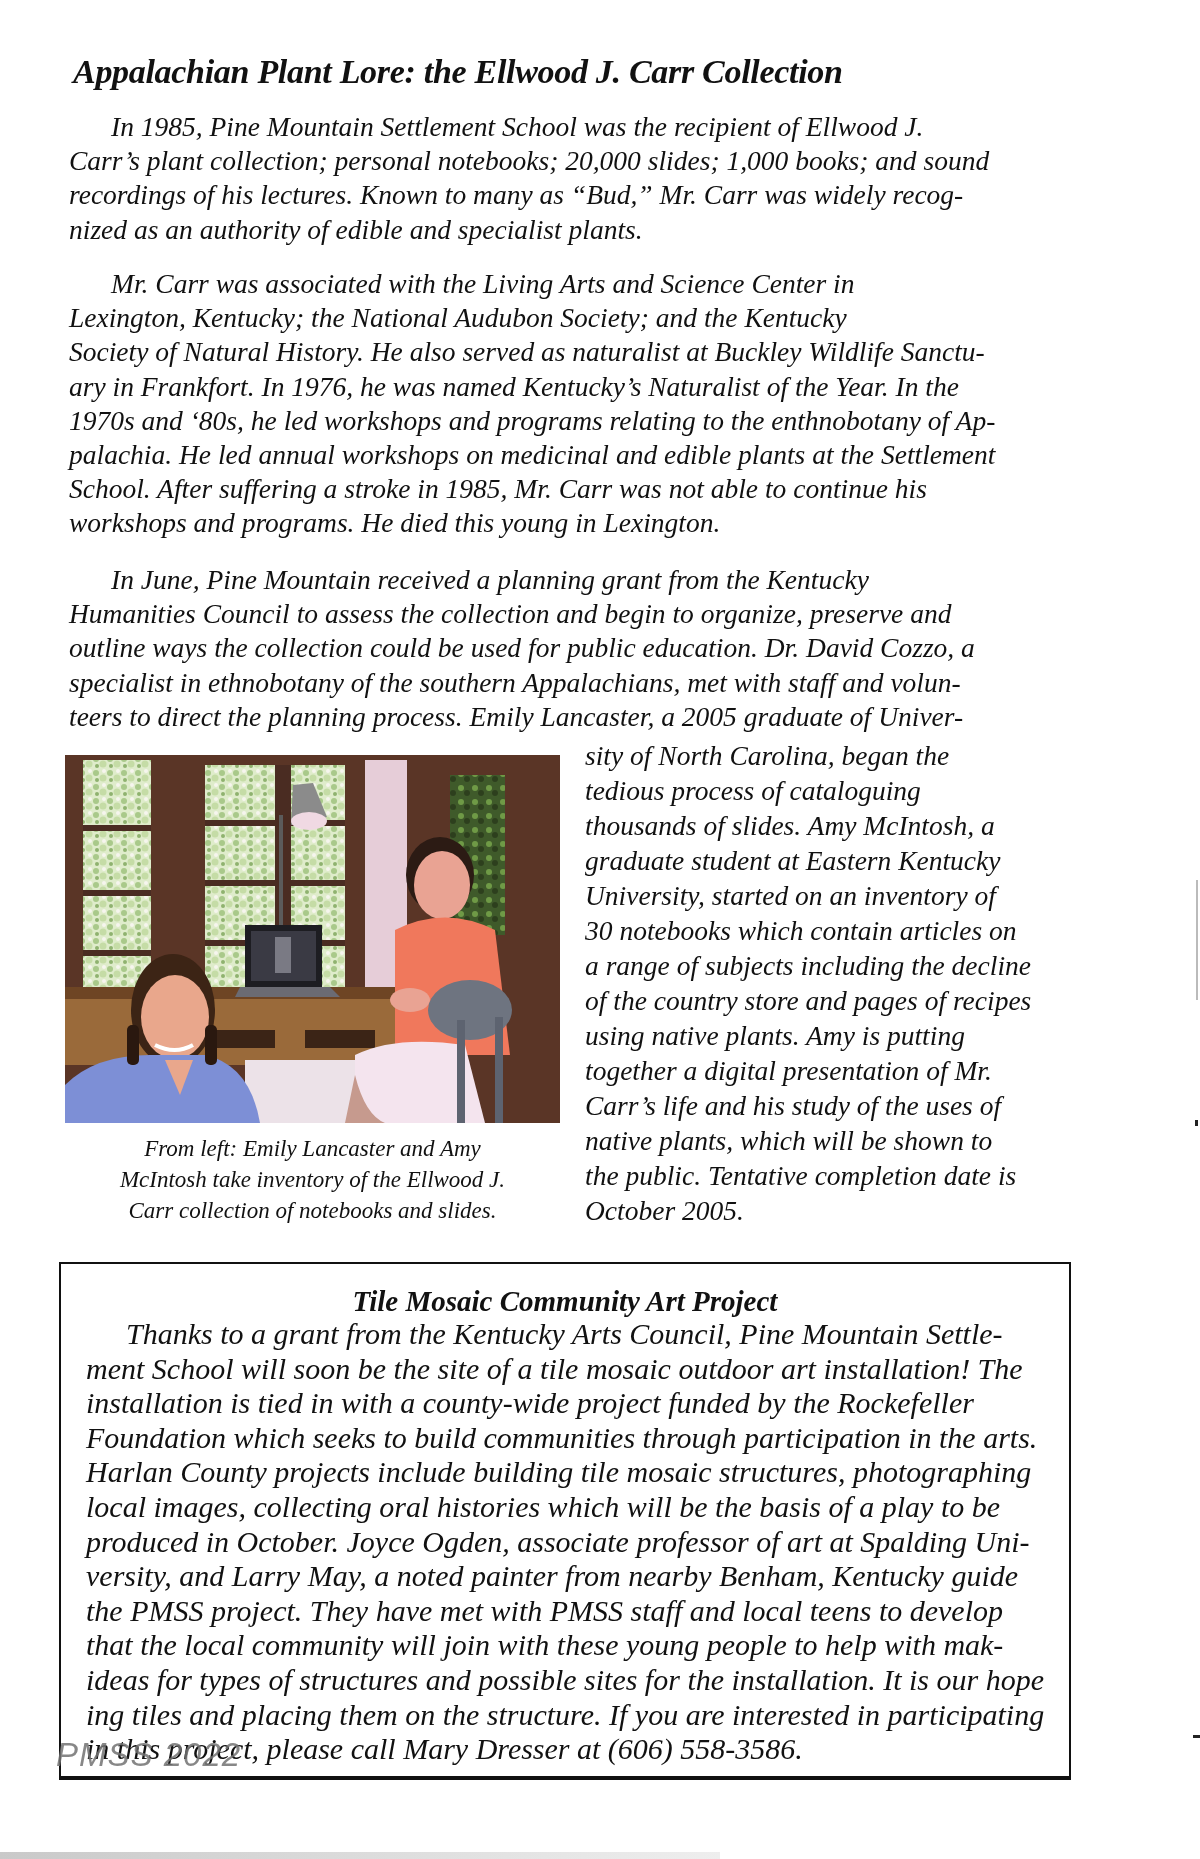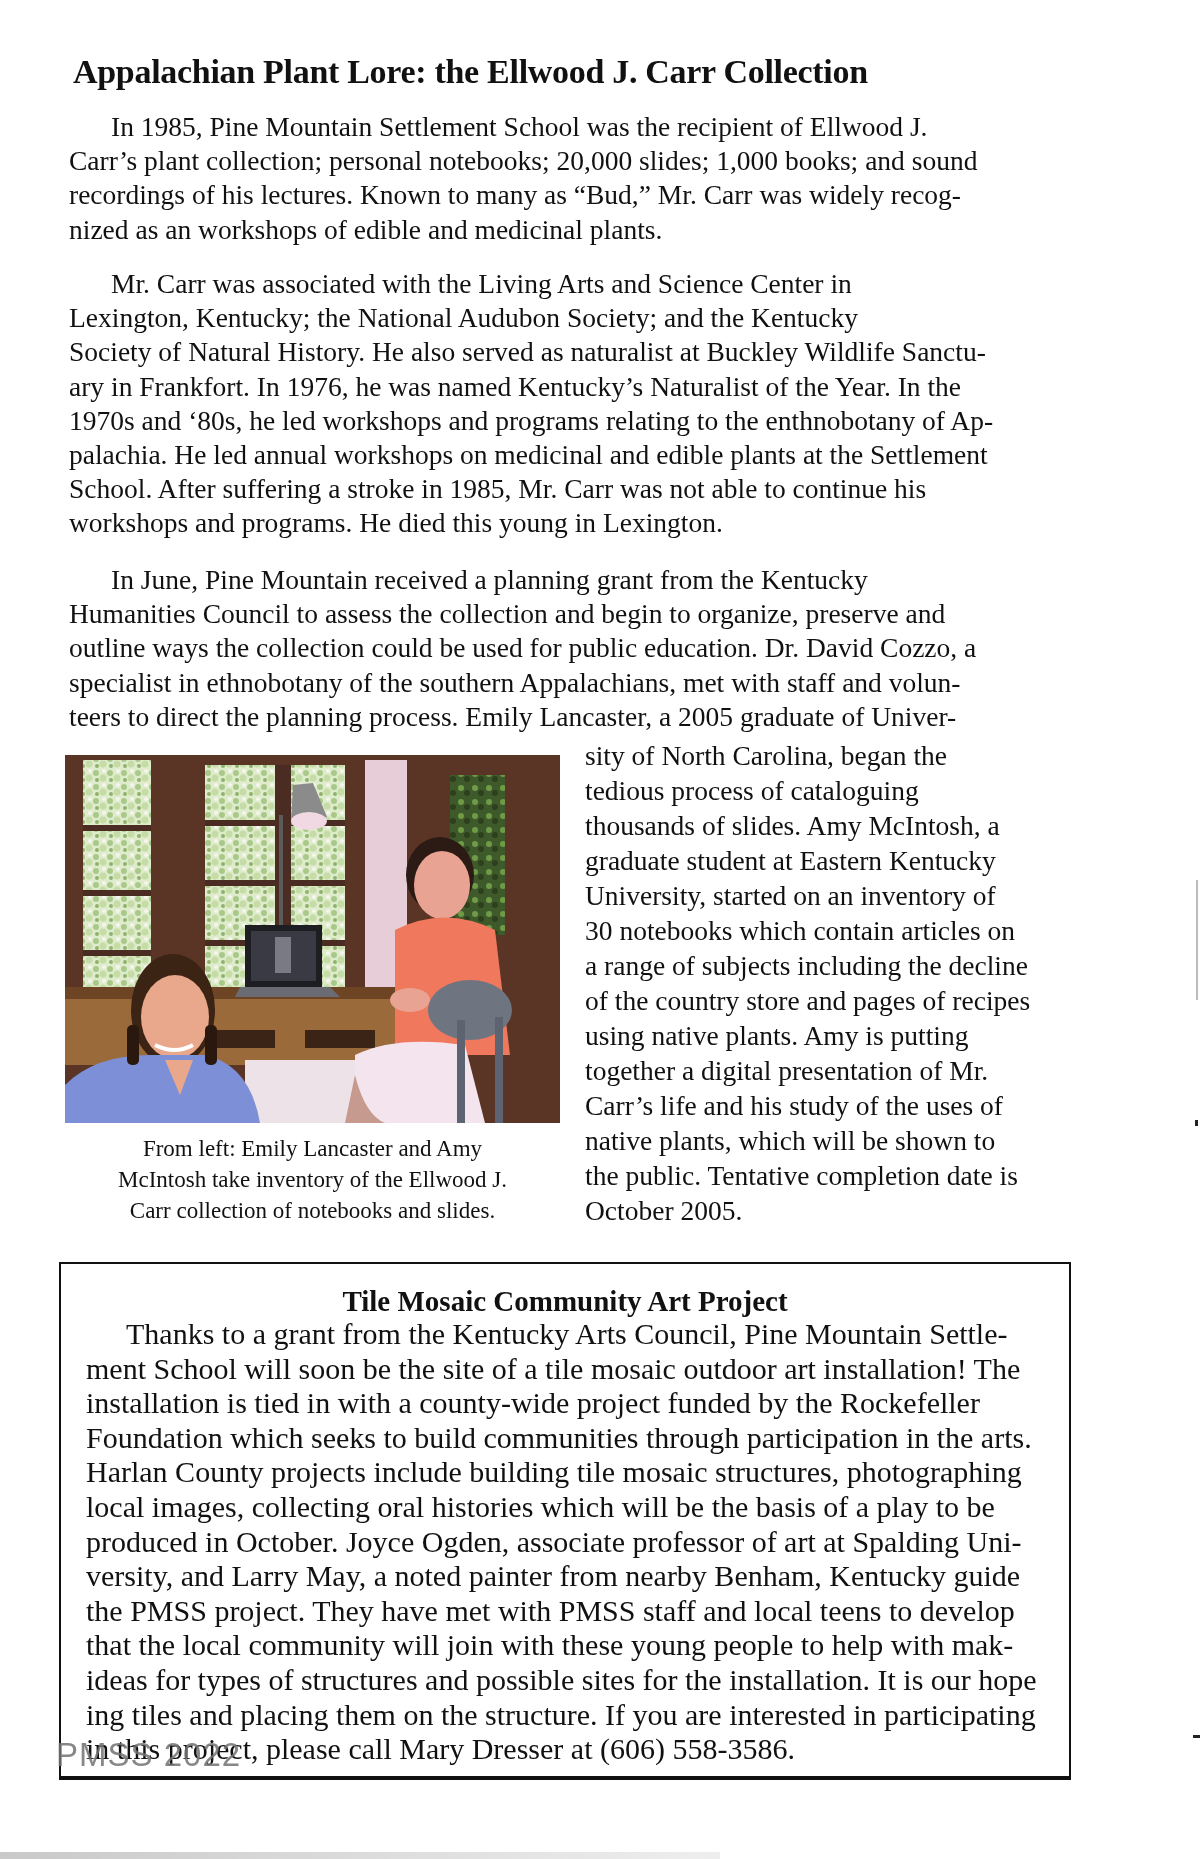--- a/index.html
+++ b/index.html
@@ -3,21 +3,21 @@
 <meta charset="utf-8">
 <style>
   html, body { margin: 0; padding: 0; }
   body {
     width: 1200px; height: 1859px;
     background: #ffffff;
     position: relative; overflow: hidden;
     font-family: "Liberation Serif", "DejaVu Serif", serif;
     color: #111111;
   }
-  .page { position: absolute; left: 0; top: 0; width: 1200px; height: 1859px; }
+  .page { position: absolute; left: 0; top: 0; width: 1200px; height: 1859px; font-style: italic; }
   .title {
     position: absolute; left: 73px; top: 52px;
     font-size: 34px; font-weight: bold; letter-spacing: -0.3px;
     margin: 0; line-height: 40px; white-space: nowrap;
   }
   .para {
     position: absolute; left: 69px; width: 1020px;
     font-size: 27.5px; line-height: 34.2px;
     margin: 0; text-indent: 42px; text-align: left;
   }
@@ -69,21 +69,21 @@
 <body>
 
 <div class="page">
 
   <h1 class="title">Appalachian Plant Lore: the Ellwood J. Carr Collection</h1>
 
   <p class="para p1">
     <span class="line">In 1985, Pine Mountain Settlement School was the recipient of Ellwood J.</span>
     <span class="line" style="text-indent:0">Carr’s plant collection; personal notebooks; 20,000 slides; 1,000 books; and sound</span>
     <span class="line" style="text-indent:0">recordings of his lectures. Known to many as “Bud,” Mr. Carr was widely recog-</span>
-    <span class="line" style="text-indent:0">nized as an workshops of edible and medicinal plants.</span>
+    <span class="line" style="text-indent:0">nized as an authority of edible and specialist plants.</span>
   </p>
 
   <p class="para p2">
     <span class="line">Mr. Carr was associated with the Living Arts and Science Center in</span>
     <span class="line" style="text-indent:0">Lexington, Kentucky; the National Audubon Society; and the Kentucky</span>
     <span class="line" style="text-indent:0">Society of Natural History. He also served as naturalist at Buckley Wildlife Sanctu-</span>
     <span class="line" style="text-indent:0">ary in Frankfort. In 1976, he was named Kentucky’s Naturalist of the Year. In the</span>
     <span class="line" style="text-indent:0">1970s and ‘80s, he led workshops and programs relating to the enthnobotany of Ap-</span>
     <span class="line" style="text-indent:0">palachia. He led annual workshops on medicinal and edible plants at the Settlement</span>
     <span class="line" style="text-indent:0">School.  After suffering a stroke in 1985, Mr. Carr was not able to continue his</span>

